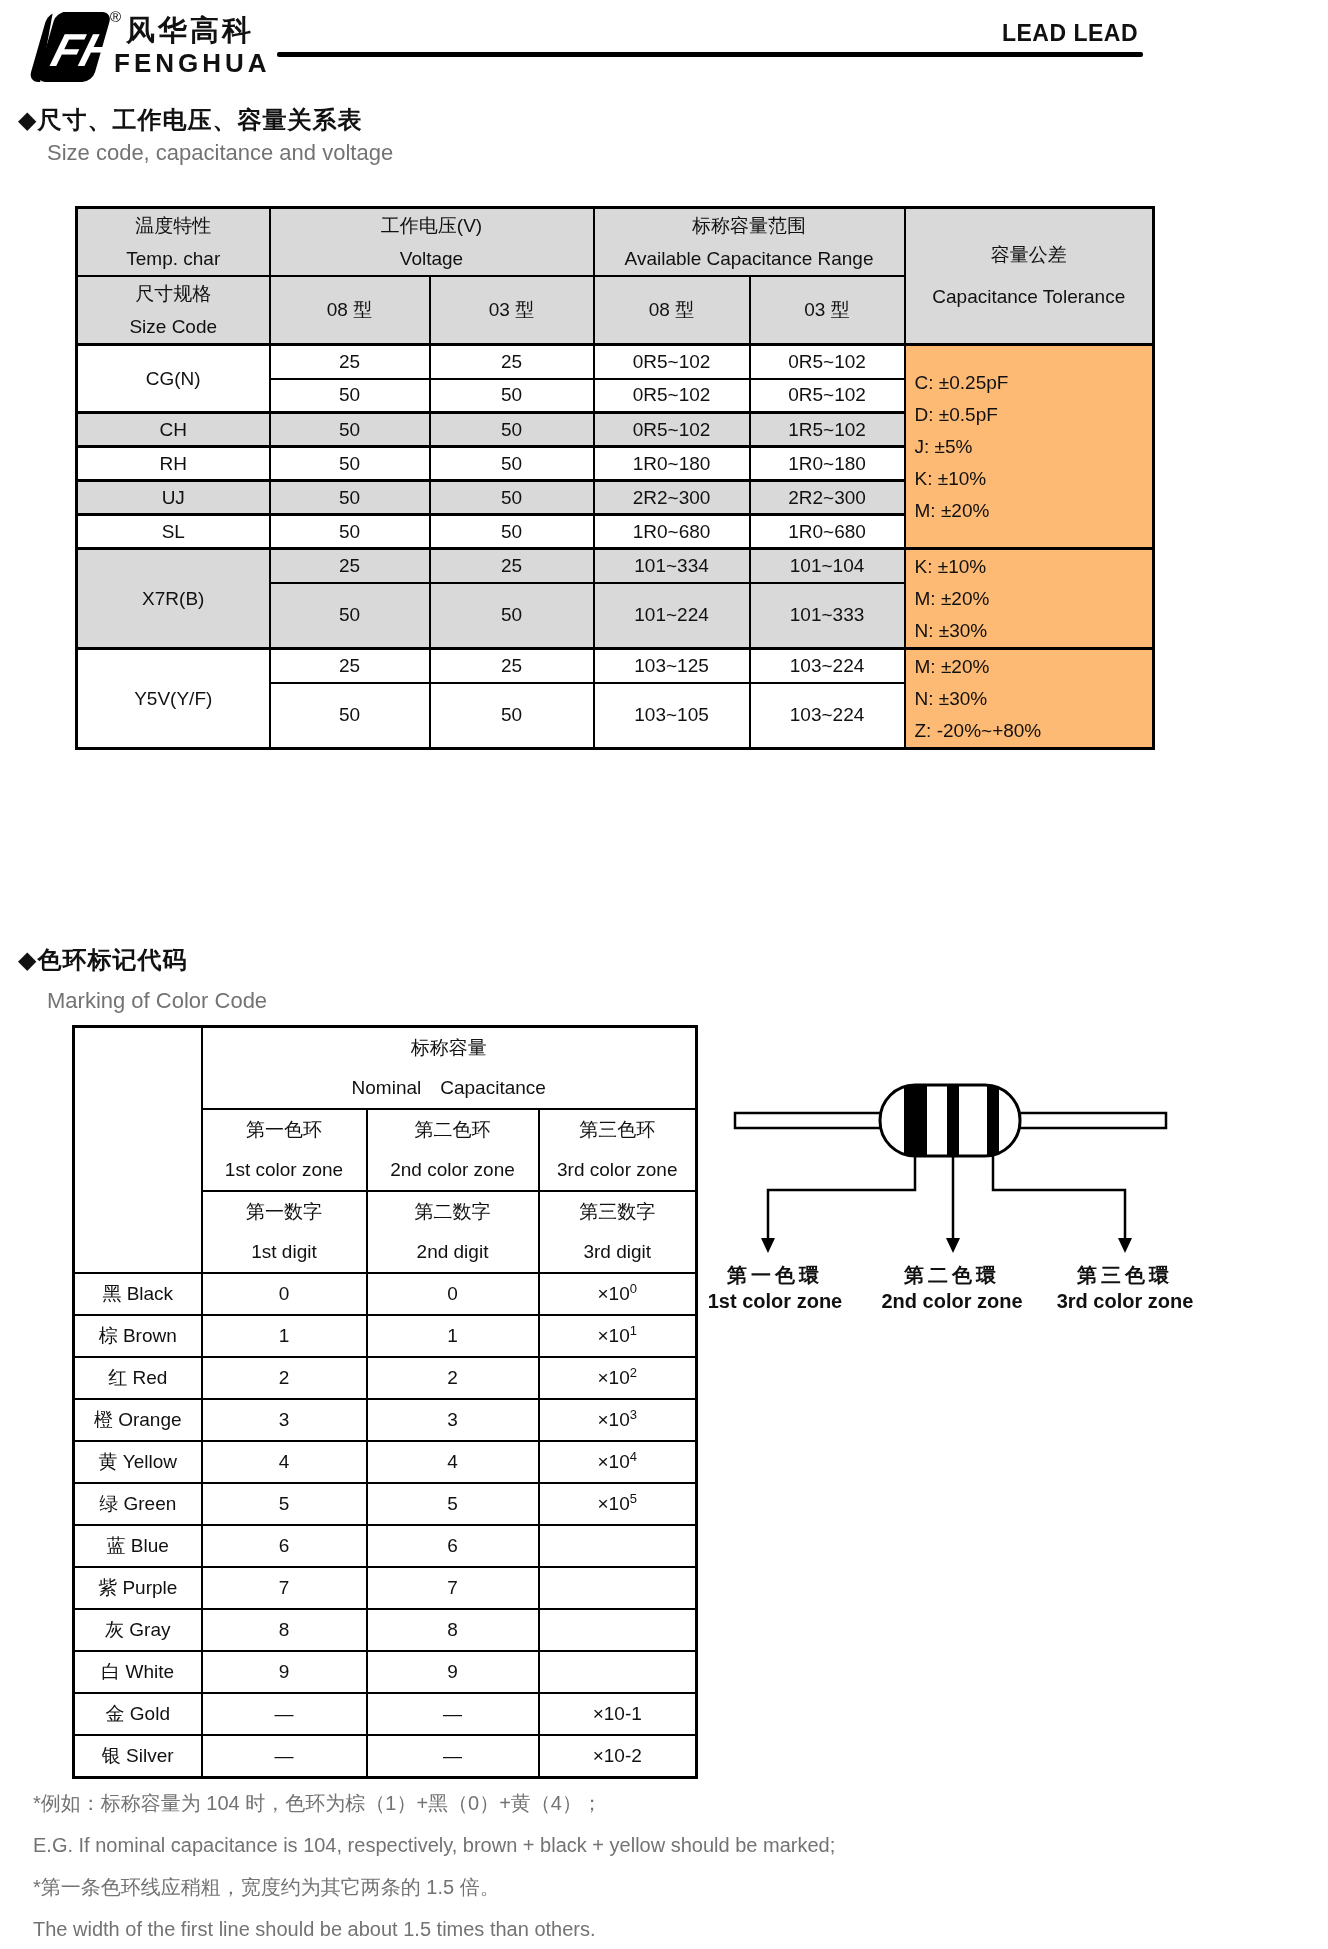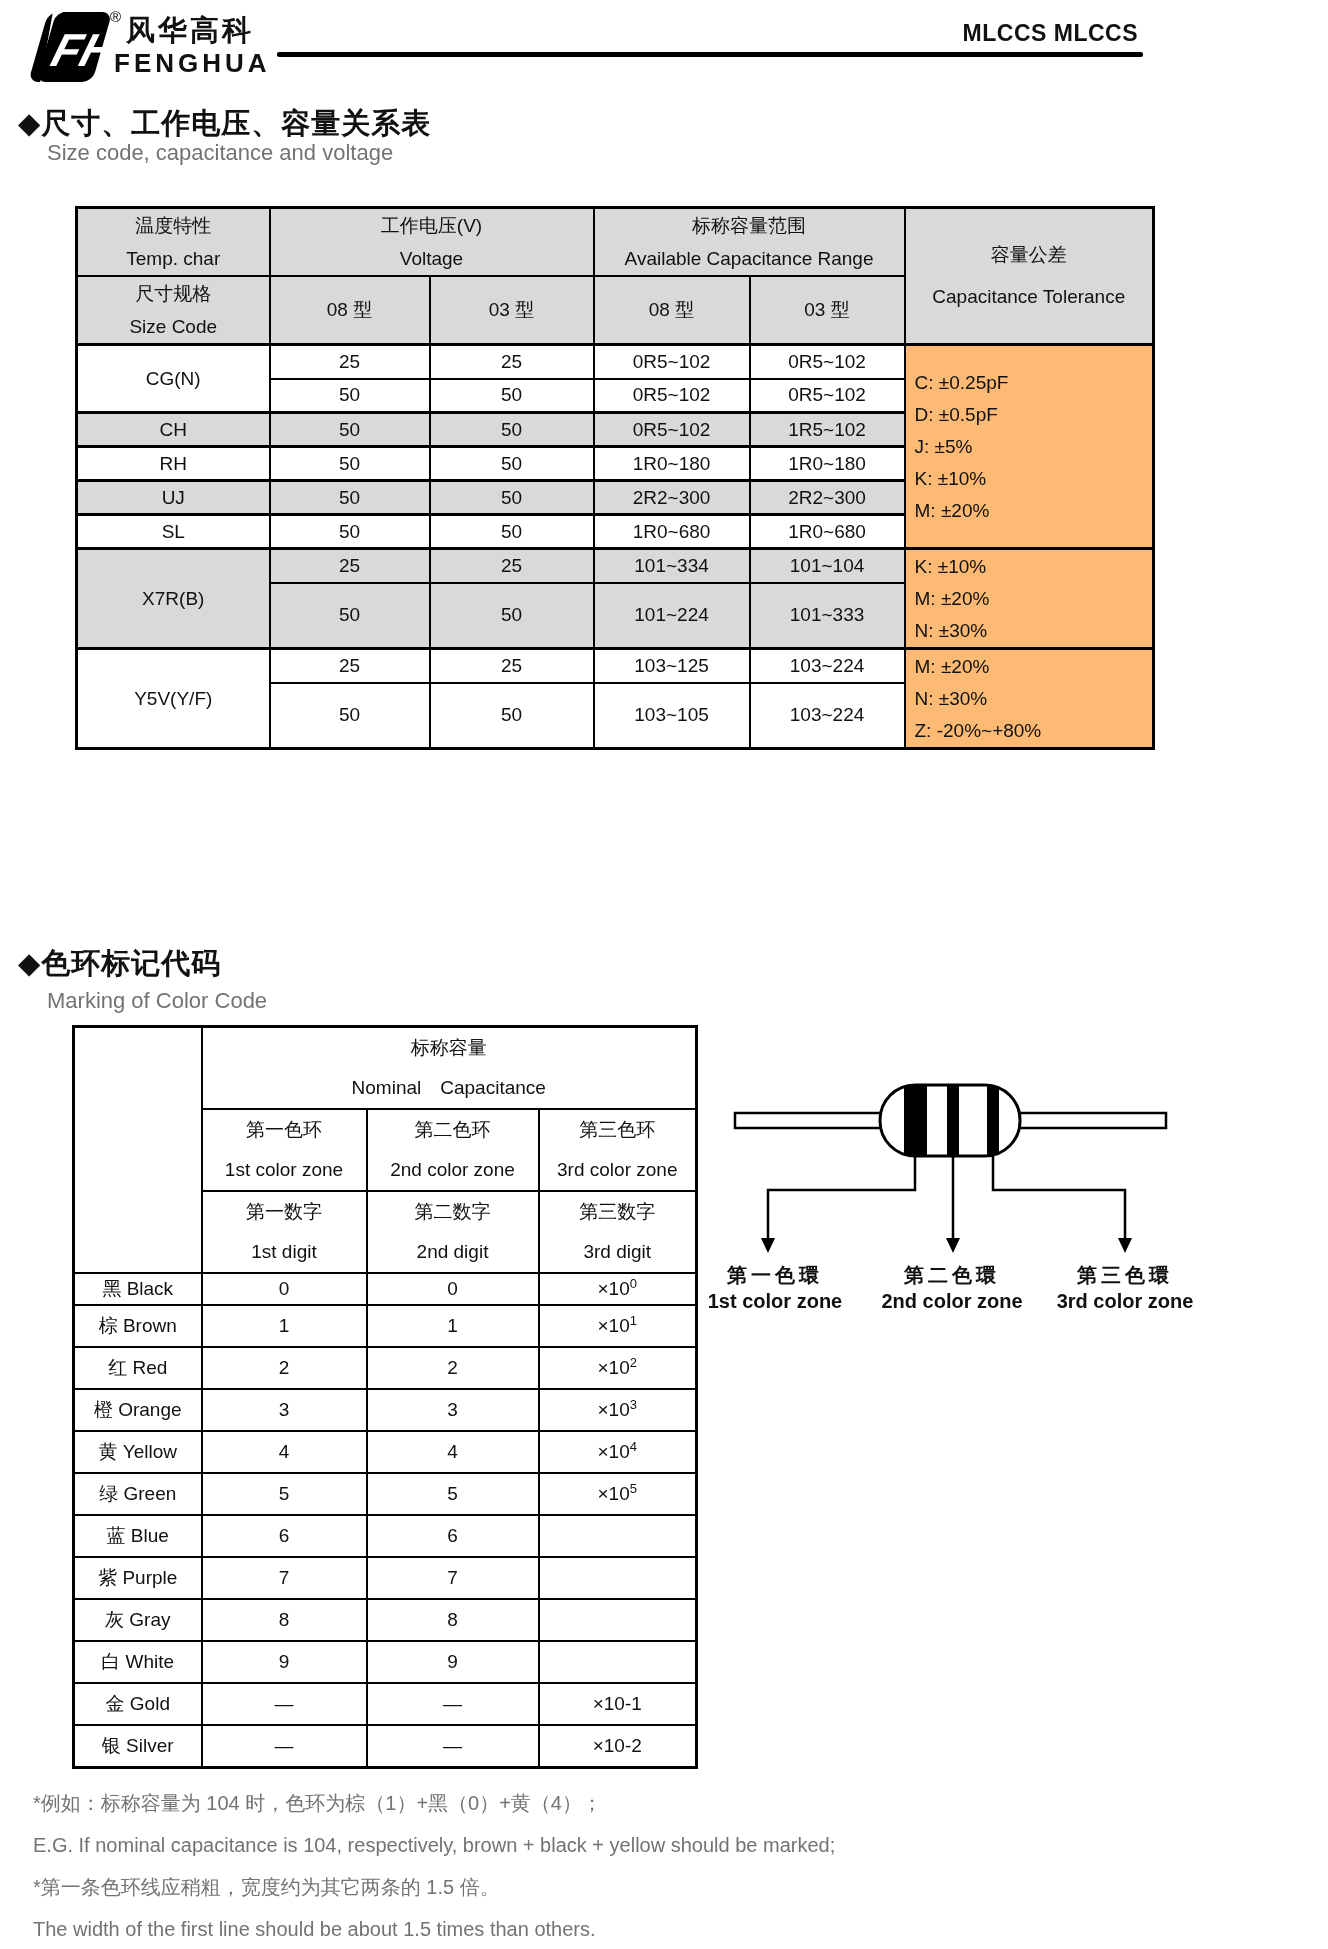--- a/index.html
+++ b/index.html
@@ -8,21 +8,21 @@
 
   
   .brand-logo { position:absolute; left:26px; top:6px; width:100px; height:84px; }
   .brand-text { position:absolute; left:114px; top:12px; }
   .brand-cn { font-size:29px; font-weight:bold; letter-spacing:3px; line-height:36px;margin-left:12px; }
   .brand-en { font-size:26px; font-weight:bold; letter-spacing:4px; line-height:30px; }
   .doc-title { position:absolute; right:190px; top:20px; font-size:23px; font-weight:bold; letter-spacing:0.5px; }
   .head-rule { position:absolute; left:277px; top:52px; width:866px; height:5px; background:#000; border-radius:2px; }
 
   
-  .sec-head-cn { position:absolute; left:18px; font-size:29px; font-weight:bold; letter-spacing:1px; }
+  .sec-head-cn { position:absolute; left:18px; font-size:24px; font-weight:bold; letter-spacing:1px; }
   .sec-head-en { position:absolute; left:47px; font-size:22px; color:#737373; }
 
   
   table { border-collapse:collapse; table-layout:fixed; }
   td { border:2px solid #000; text-align:center; vertical-align:middle; font-size:19px; overflow:hidden; }
   .t1 { position:absolute; left:75px; top:170px; width:1077px; border:3px solid #000;margin-top:36px; }
   .t1 td.thick-top { border-top-width:3px; }
   .t1 td.thick-bottom { border-bottom-width:3px; }
   .gray { background:#d9d9d9; }
   .hline { line-height:33px; }
@@ -55,21 +55,21 @@
       <rect x="6" y="2" width="10" height="78" fill="#fff" transform="skewX(6)"></rect>
       <rect x="10" y="6" width="52" height="70" rx="9" fill="#000"></rect>
       <text x="18" y="60" font-size="46" font-weight="bold" font-style="italic" fill="#fff" font-family="'Liberation Sans',sans-serif">FH</text>
     </g>
     <text x="84" y="16" font-size="15" fill="#000">®</text>
   </svg>
   <div class="brand-text">
     <div class="brand-cn">风华高科</div>
     <div class="brand-en">FENGHUA</div>
   </div>
-  <div class="doc-title">MLCCS MLCCS</div>
+  <div class="doc-title">LEAD LEAD</div>
   <div class="head-rule"></div>
 
   <div class="sec-head-cn" style="top:104px">◆尺寸、工作电压、容量关系表</div>
   <div class="sec-head-en" style="top:140px">Size code, capacitance and voltage</div>
 
   <table class="t1">
     <colgroup>
         <col style="width:193px">
         <col style="width:160px">
         <col style="width:164px">
@@ -233,21 +233,21 @@
       </td>
       <td>
         <div class="hl">第二数字</div>
         <div class="hl">2nd digit</div>
       </td>
       <td>
         <div class="hl">第三数字</div>
         <div class="hl">3rd digit</div>
       </td>
     </tr>
-    <tr style="height:32px">
+    <tr style="height:42px">
       <td>黑 Black</td>
       <td>0</td>
       <td>0</td>
       <td><span>×10</span><span class="sup">0</span></td>
     </tr>
     <tr style="height:42px">
       <td>棕 Brown</td>
       <td>1</td>
       <td>1</td>
       <td><span>×10</span><span class="sup">1</span></td>

